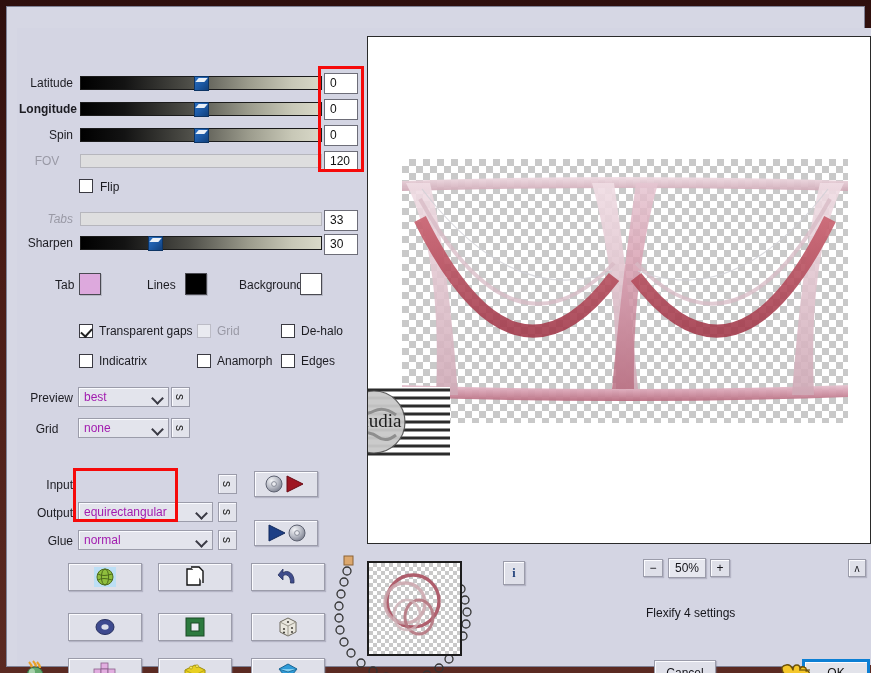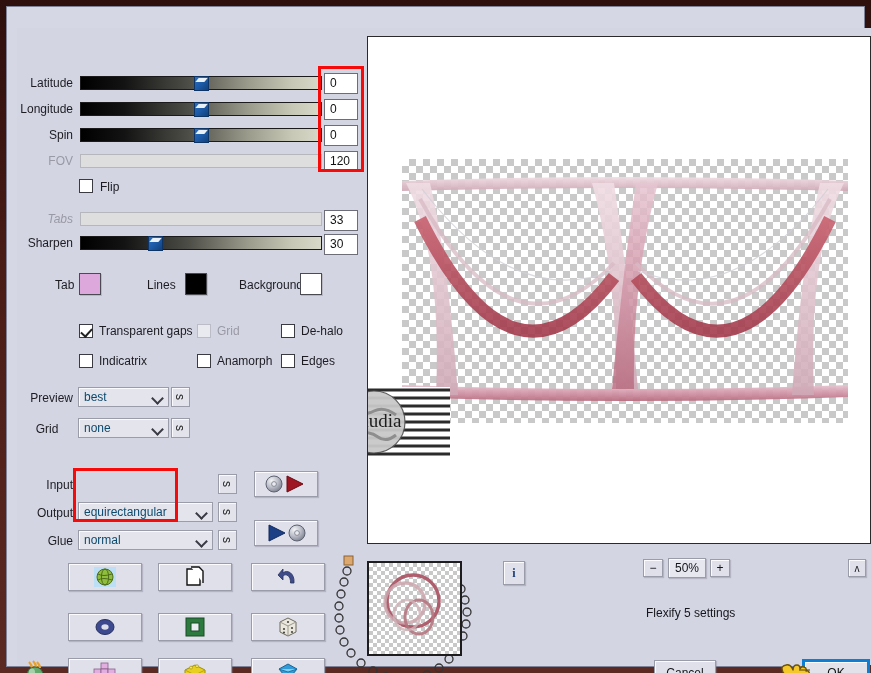--- a/index.html
+++ b/index.html
@@ -49,21 +49,21 @@
   .cb.dis{background:#e9eaf0;border-color:#bcbcc6;}
   .cb.on:after{content:"";position:absolute;left:3px;top:1px;width:5px;height:9px;
     border:solid #222;border-width:0 2px 2px 0;transform:rotate(42deg);}
 
   
   .swatch{position:absolute;width:22px;height:22px;border:1px solid #4a4a52;box-sizing:border-box;
     box-shadow:1px 1px 0 #b7b8c4;}
 
   
   .sel{position:absolute;height:20px;background:#e3e4ec;border:1px solid #9b9caa;
-    box-sizing:border-box;font-size:12px;color:#0c4a6e;padding:2px 0 0 5px;
+    box-sizing:border-box;font-size:12px;color:#a21caf;padding:2px 0 0 5px;
     box-shadow:inset 1px 1px 0 #fafbff;}
   .chev{position:absolute;right:6px;top:6px;width:9px;height:9px;}
   .chev:before{content:"";position:absolute;left:0;top:0;width:7px;height:7px;
     border:solid #3a3a44;border-width:0 2px 2px 0;transform:rotate(45deg);}
 
   .sbtn{position:absolute;width:19px;height:20px;background:#e2e3eb;border:1px solid #9b9caa;
     box-sizing:border-box;box-shadow:inset 1px 1px 0 #fbfbff;}
   .sbtn span{position:absolute;left:5px;top:2px;font-size:12px;color:#222;
     display:block;transform:rotate(90deg);transform-origin:center;}
 
@@ -103,33 +103,33 @@
 
 
     <div class="client">
 
       <div class="lbl" style="left:4px;top:48px;width:52px;">Latitude</div>
       <div class="slider" style="left:63px;top:48px;width:242px;">
         <div class="knob" style="left:113px;"></div>
       </div>
       <div class="numbox" style="left:307px;top:45px;">0</div>
 
-      <div class="lbl" style="left:2px;top:74px;width:54px;">Longitude</div>
+      <div class="lbl" style="left:2px;top:74px;width:54px;font-weight:bold;">Longitude</div>
       <div class="slider" style="left:63px;top:74px;width:242px;">
         <div class="knob" style="left:113px;"></div>
       </div>
       <div class="numbox" style="left:307px;top:71px;">0</div>
 
       <div class="lbl" style="left:4px;top:100px;width:52px;">Spin</div>
       <div class="slider" style="left:63px;top:100px;width:242px;">
         <div class="knob" style="left:113px;"></div>
       </div>
       <div class="numbox" style="left:307px;top:97px;">0</div>
 
-      <div class="lbl dis" style="left:4px;top:126px;width:52px;">FOV</div>
+      <div class="lbl dis" style="left:4px;top:126px;width:52px;text-align:center;">FOV</div>
       <div class="slider dis" style="left:63px;top:126px;width:242px;"></div>
       <div class="numbox" style="left:307px;top:123px;">120</div>
 
       <div class="redbox" style="left:301px;top:38px;width:46px;height:106px;"></div>
 
       <div class="cb" style="left:62px;top:151px;"></div>
       <div class="lbl left" style="left:83px;top:152px;">Flip</div>
 
       <div class="lbl dis" style="left:4px;top:184px;width:52px;font-style:italic;">Tabs</div>
       <div class="slider dis" style="left:63px;top:184px;width:242px;"></div>
@@ -427,21 +427,21 @@
         <span>50%</span>
       </div>
       <div class="pbtn" style="left:693px;top:531px;width:20px;height:18px;">
         <span>+</span>
       </div>
 
       <div class="pbtn" style="left:831px;top:531px;width:18px;height:18px;font-size:10px;">
         <span>ʌ</span>
       </div>
 
-      <div class="statustext" style="left:629px;top:578px;">Flexify 5 settings</div>
+      <div class="statustext" style="left:629px;top:578px;">Flexify 4 settings</div>
 
       <div class="pbtn" style="left:637px;top:632px;width:62px;height:26px;">
         <span>Cancel</span>
       </div>
 
       <div class="okwrap" style="left:785px;top:631px;width:68px;height:28px;">
         <div class="ok">
             <span>OK</span>
           </div>
       </div>

